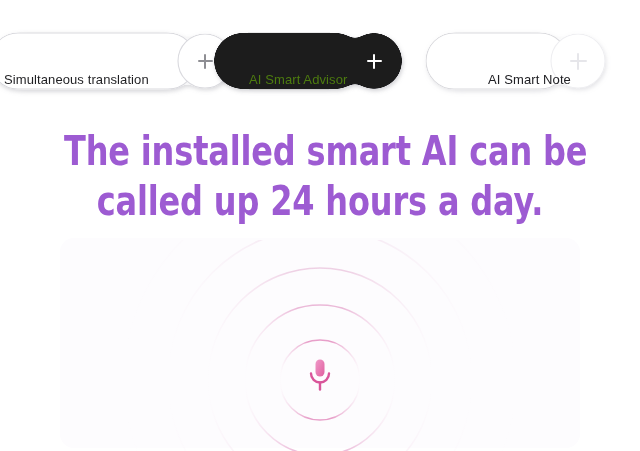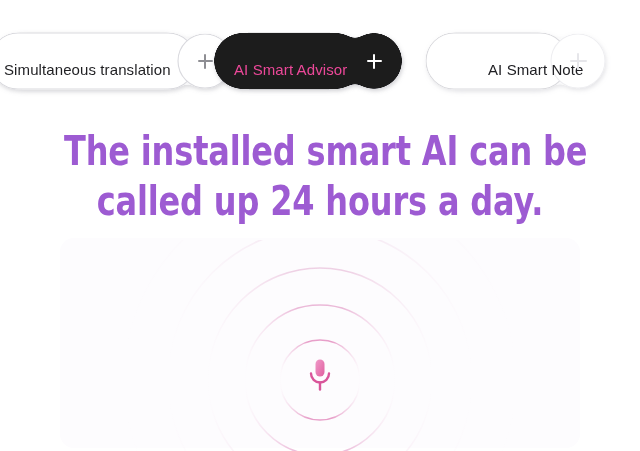--- a/index.html
+++ b/index.html
@@ -48,31 +48,31 @@
 
   .chip-svg {
     position: absolute;
     left: 0;
     top: 0;
     overflow: visible;
   }
 
   .chip-label {
     position: absolute;
-    top: 8px;
+    top: 18px;
     height: 62px;
     display: flex;
     align-items: center;
     white-space: nowrap;
-    font-size: 15px;
+    font-size: 13px;
     letter-spacing: .1px;
   }
 
   .chip-light .chip-label { color: #1f1f22; }
-  .chip-dark  .chip-label { color: #ec4899; }
+  .chip-dark  .chip-label { color: #4d7c0f; margin-left: 15px; }
   .chip-ghost .chip-label { color: #202024; margin-left: 36px; }
 
   
   .plus {
     position: absolute;
     top: 0;
     height: 62px;
     width: 62px;
     display: flex;
     align-items: center;

